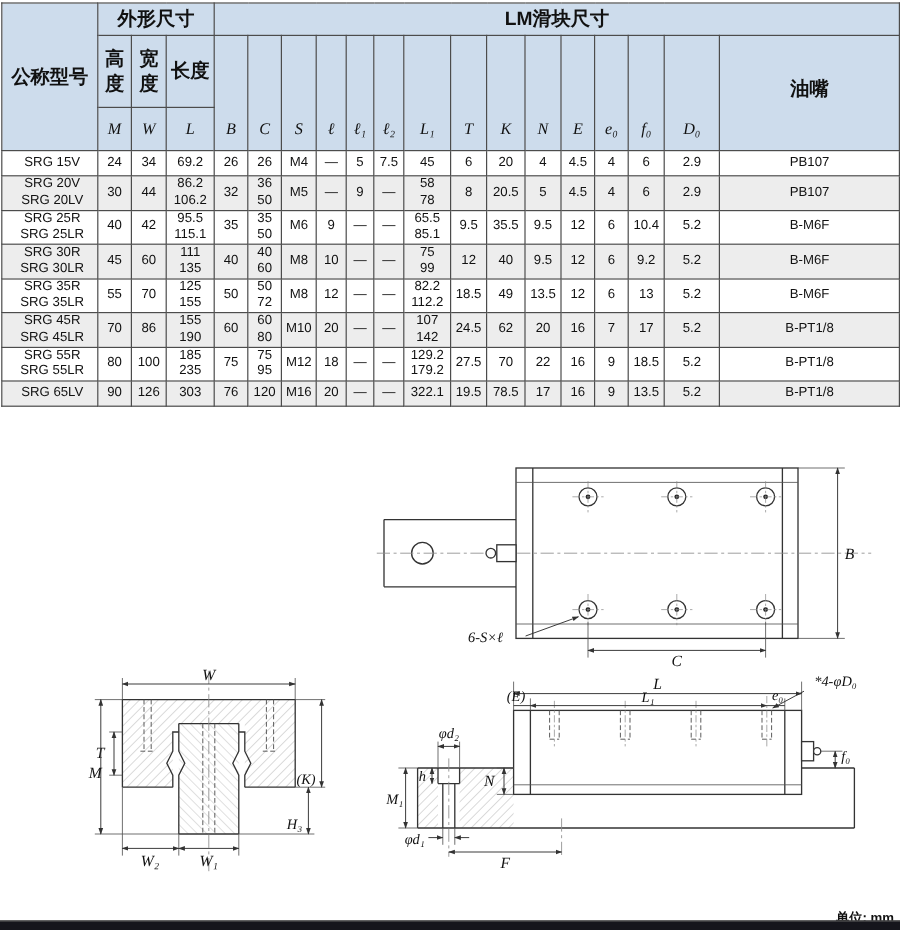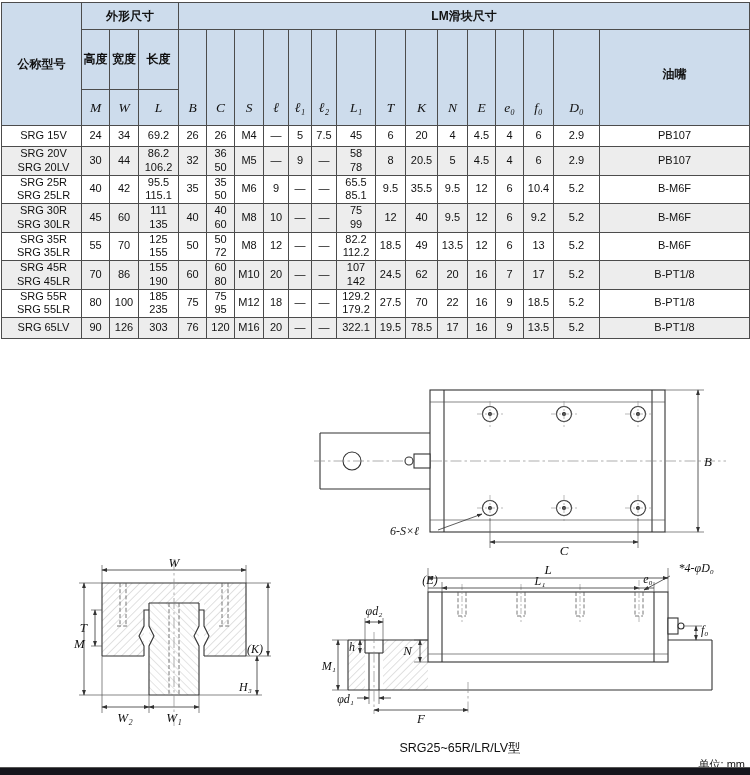--- a/index.html
+++ b/index.html
@@ -2,21 +2,21 @@
 <html><head>
 <meta charset="utf-8">
 <style>
   * { margin:0; padding:0; box-sizing:border-box; }
   html,body { width:750px; height:775px; }
   body { font-family:"Liberation Sans", sans-serif; background:#fff; color:#111; position:relative; overflow:hidden; }
   #page { position:absolute; inset:0; background:#fff; }
 
   table { position:absolute; top:2px; left:1px; width:748px; border-collapse:collapse; table-layout:fixed; }
   th, td { border:1px solid #4c4c4c; text-align:center; vertical-align:middle; white-space:pre-line; }
-  thead th { background:#cddcec; font-size:12px; font-weight:bold; }
+  thead th { background:#cddcec; font-size:16px; font-weight:bold; }
   tr.h1 th { height:27px; }
   tr.h2 th { height:60px; }
   tr.h3 th { height:36px; }
   th.letter { font-family:"Liberation Serif","DejaVu Serif",serif; font-style:italic; font-weight:normal; font-size:13.5px; }
   tr.h2 th.letter, tr.h2 th.rs { vertical-align:bottom; padding-bottom:9px; }
   tr.h2 th.grease-h { vertical-align:middle; padding-bottom:6px; }
   tbody td { font-size:11px; height:21px; line-height:1.25; background:#fff; }
   tbody tr:nth-child(even) td { background:#ededed; }
   tbody td.model { text-align:center; padding-left:4px; }
 
@@ -25,21 +25,21 @@
   .thin { stroke:#555; stroke-width:0.7; fill:none; }
   .cl   { stroke:#8a8a8a; stroke-width:0.7; fill:none; stroke-dasharray:11 3 2.5 3; }
   .clh  { stroke:#8a8a8a; stroke-width:0.6; fill:none; stroke-dasharray:6 2 2 2; }
   .dash { stroke:#555; stroke-width:0.8; fill:none; stroke-dasharray:4 2.2; }
   .dim  { stroke:#333; stroke-width:0.8; fill:none; }
   .ext  { stroke:#555; stroke-width:0.7; fill:none; }
   svg text { font:italic 13px "Liberation Serif","DejaVu Serif",serif; fill:#111; }
   svg text.small { font-size:12px; }
 
   .caption { position:absolute; left:330px; top:740px; width:260px; text-align:center; font-size:12.5px; color:#111; }
-  .unit { position:absolute; right:5px; top:757px; font-size:11px; font-weight:normal; color:#111; }
+  .unit { position:absolute; right:5px; top:757px; font-size:11px; font-weight:bold; color:#111; }
   .bottom-strip { position:absolute; left:0; top:767px; width:750px; height:8px; background:#15151c; border-top:1px solid #555; }
 </style>
 </head>
 <body>
 
 <div id="page">
 
   <table>
     <colgroup>
       <col style="width:80px">
@@ -546,17 +546,16 @@
       <line class="dim" x1="56" y1="156" x2="150" y2="156" marker-start="url(#ar3)" marker-end="url(#ar3)"></line>
       <text x="103" y="169" text-anchor="middle">F</text>
     </g>
     <g>
       <line class="ext" x1="366" y1="72" x2="384" y2="72"></line>
       <line class="dim" x1="378" y1="72" x2="378" y2="86" marker-start="url(#ar3)" marker-end="url(#ar3)"></line>
       <text x="383" y="80" text-anchor="start" class="small">f₀</text>
     </g>
   </svg>
 
-  <div class="caption">SRG25~65R/LR/LV型</div>
   <div class="unit">单位: mm</div>
   <div class="bottom-strip"></div>
 
 </div>
 
 </body></html>

